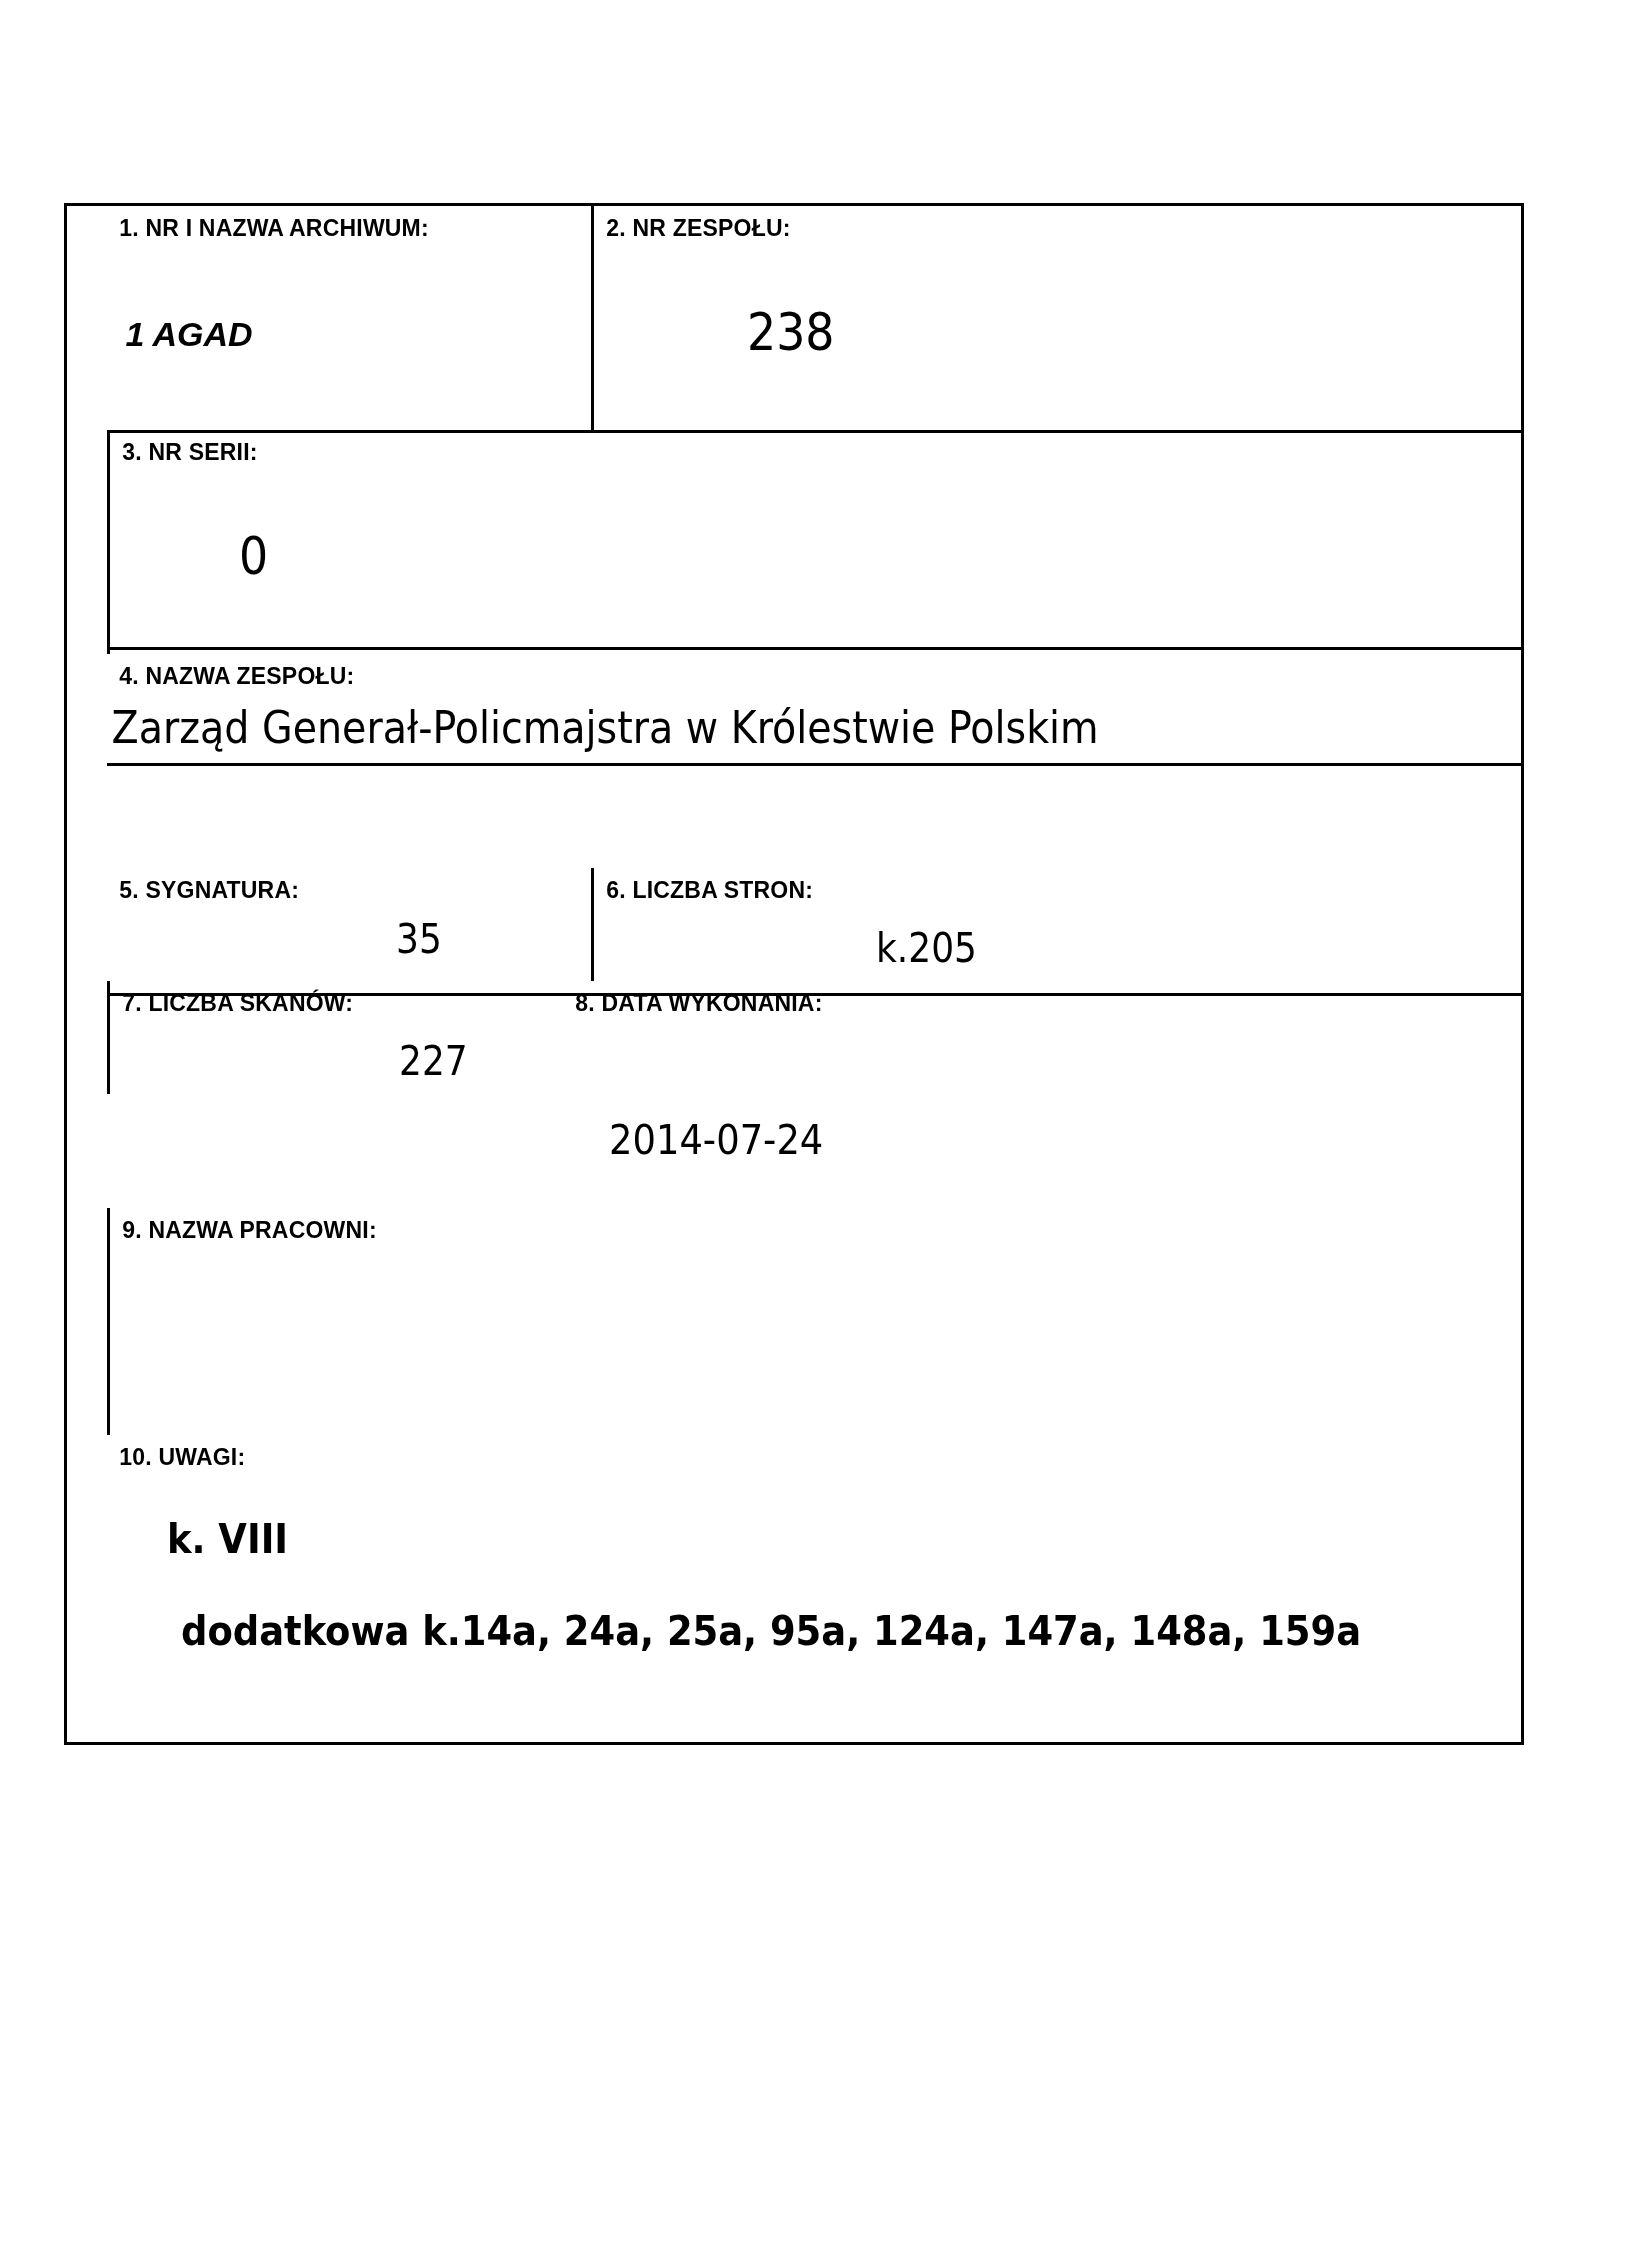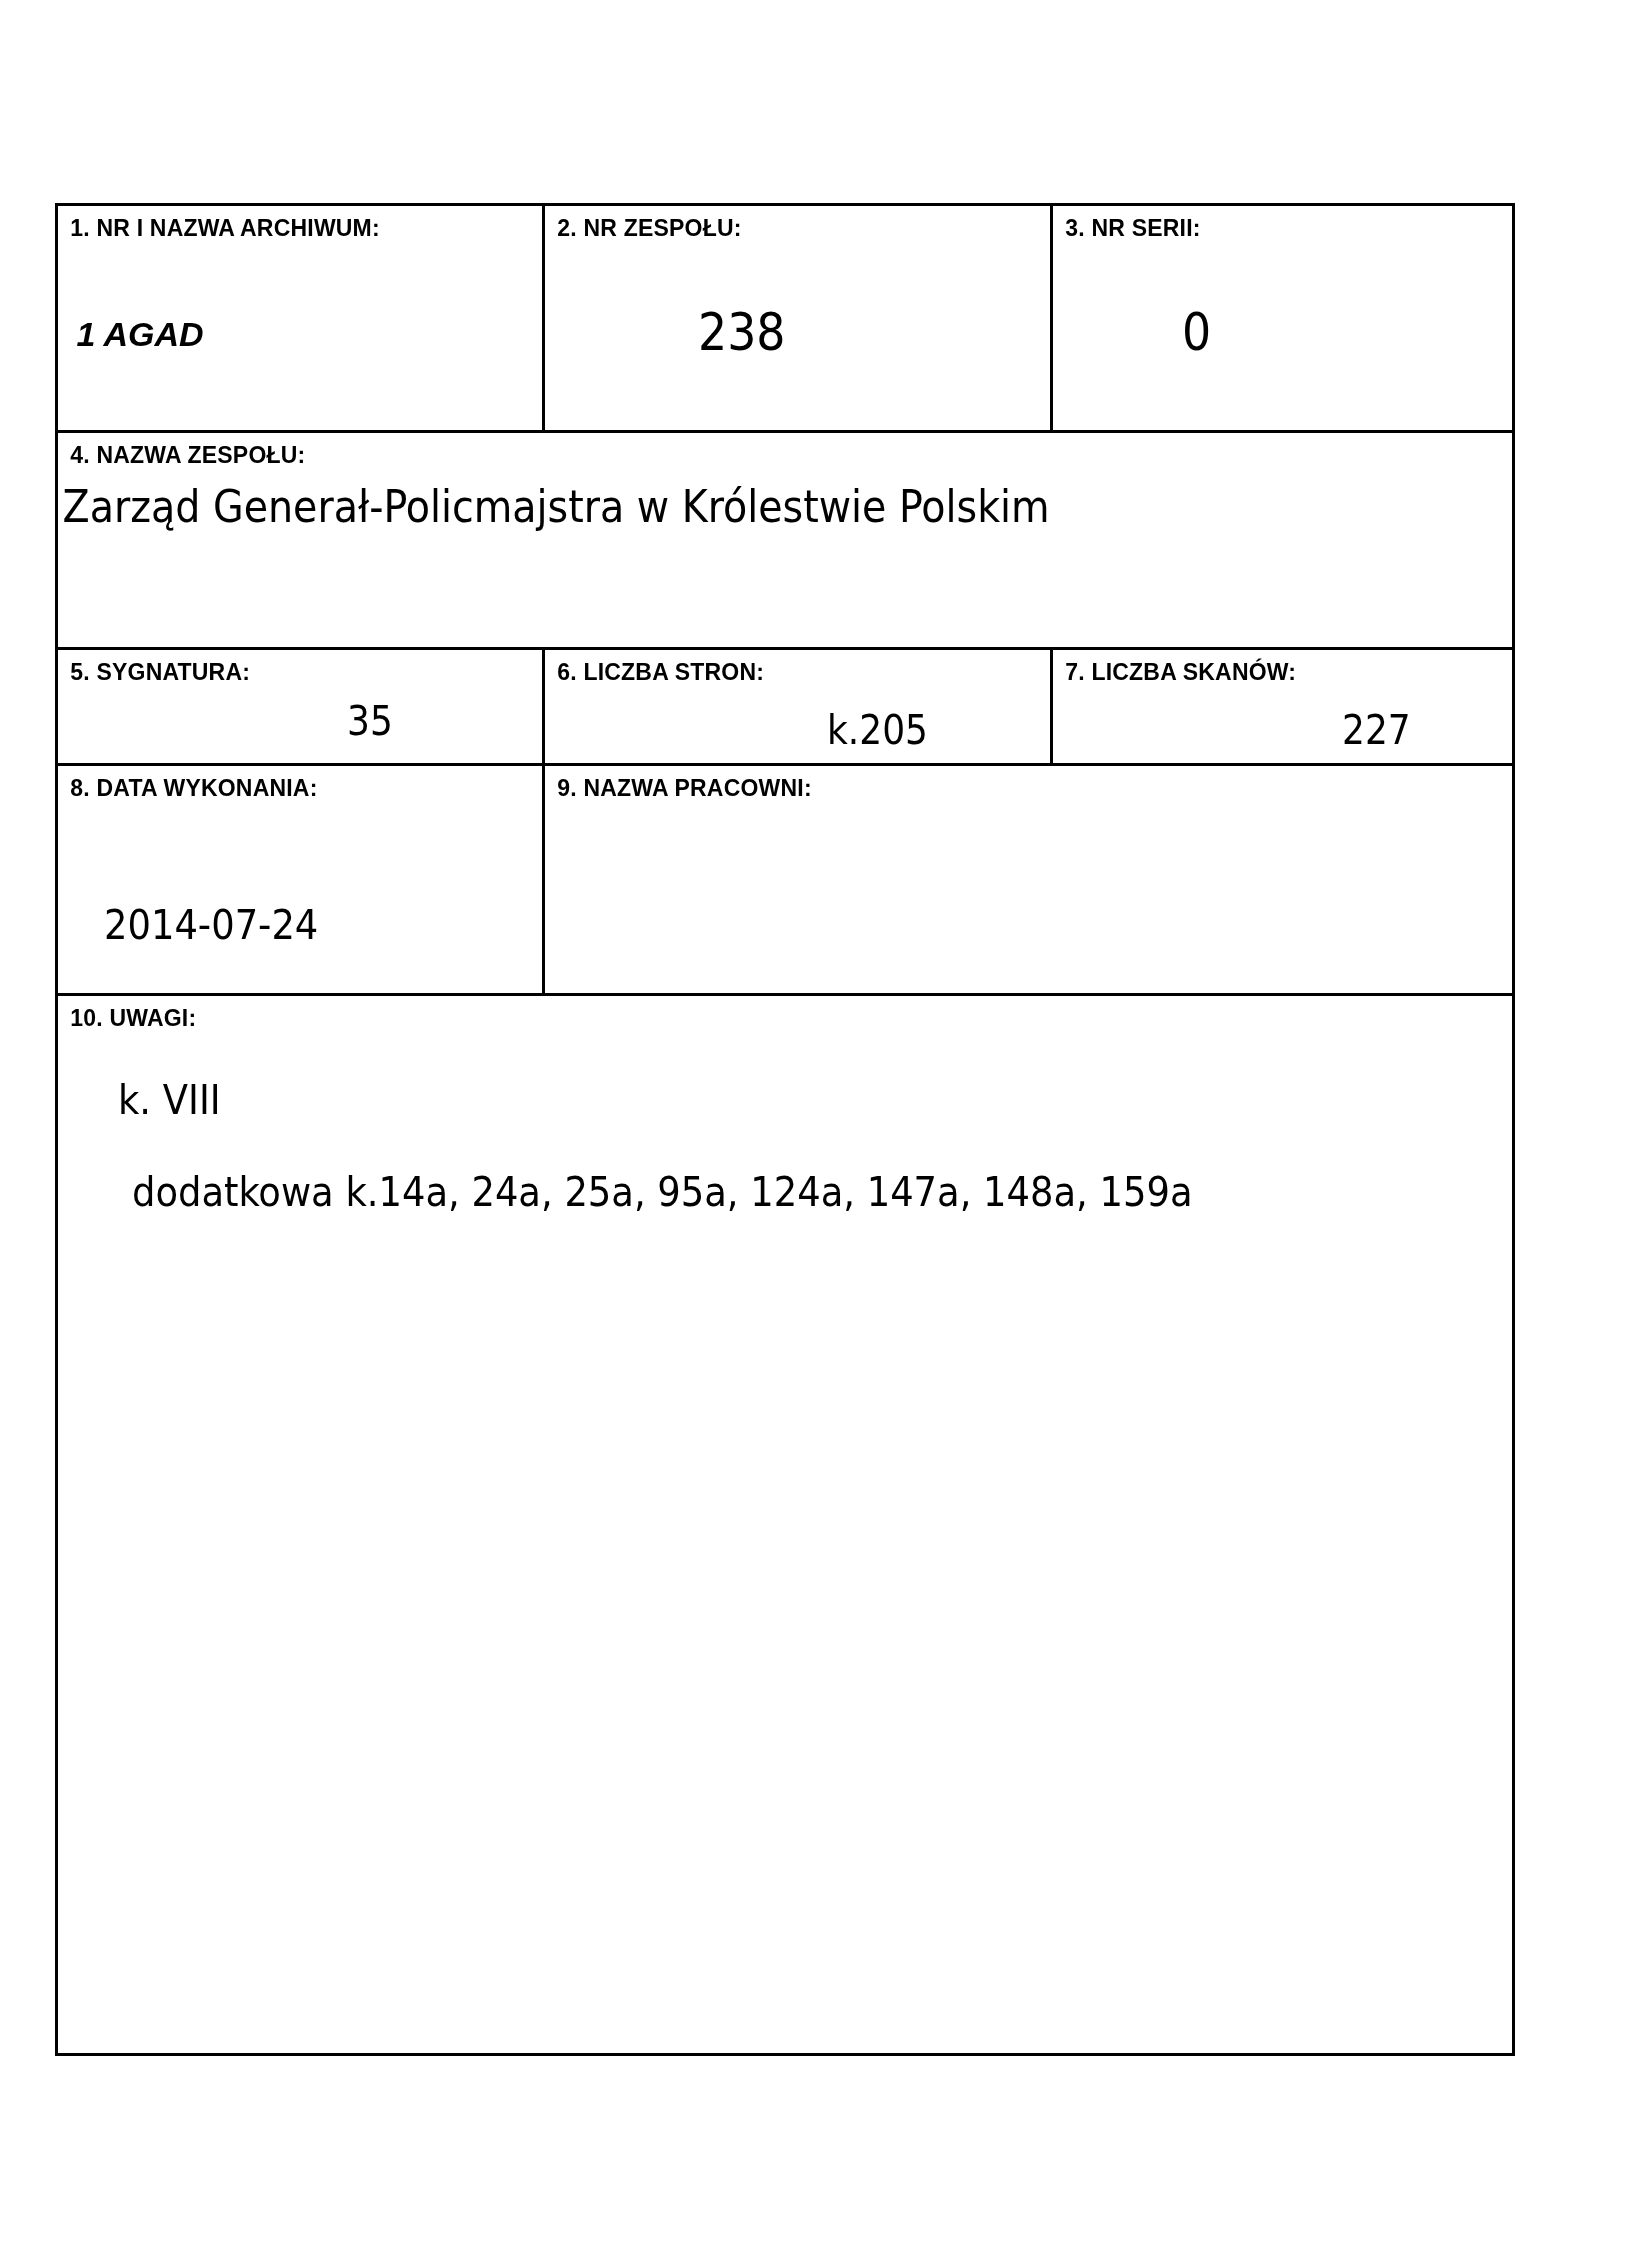--- a/index.html
+++ b/index.html
@@ -19,26 +19,27 @@
     position: relative;
     width: 1628px;
     height: 2261px;
     background: #ffffff;
     overflow: hidden;
   }
 
   
   #form-table {
     position: absolute;
-    left: 55px;
+    left: 64px;
     top: 203px;
     width: 1460px;
-    height: 1853px;
+    height: 1542px;
     box-sizing: border-box;
     border: 3.1px solid #000000;
+    padding-left: 40px;
   }
 
   .row {
     position: relative;
     box-sizing: border-box;
     width: 100%;
   }
   .row + .row { border-top: 3.1px solid #000000; }
 
   .cell {
@@ -143,21 +144,21 @@
     font-size: 41px;
     left: 92px;
     top: 92px;
   }
 
   
   #row-5 { height: 1056px; }
   #cell-uwagi { width: 100%; }
   .uwagi-line {
     font-family: "DejaVu Sans Condensed", "Liberation Sans", sans-serif;
-    font-weight: 400;
+    font-weight: 700;
     font-size: 41px;
     line-height: 1.0;
     white-space: nowrap;
     position: absolute;
   }
   #uwagi-line-1 { left: 60px;  top: 84px; }
   #uwagi-line-2 { left: 74px;  top: 176px; }
 </style>
 </head>
 <body>

